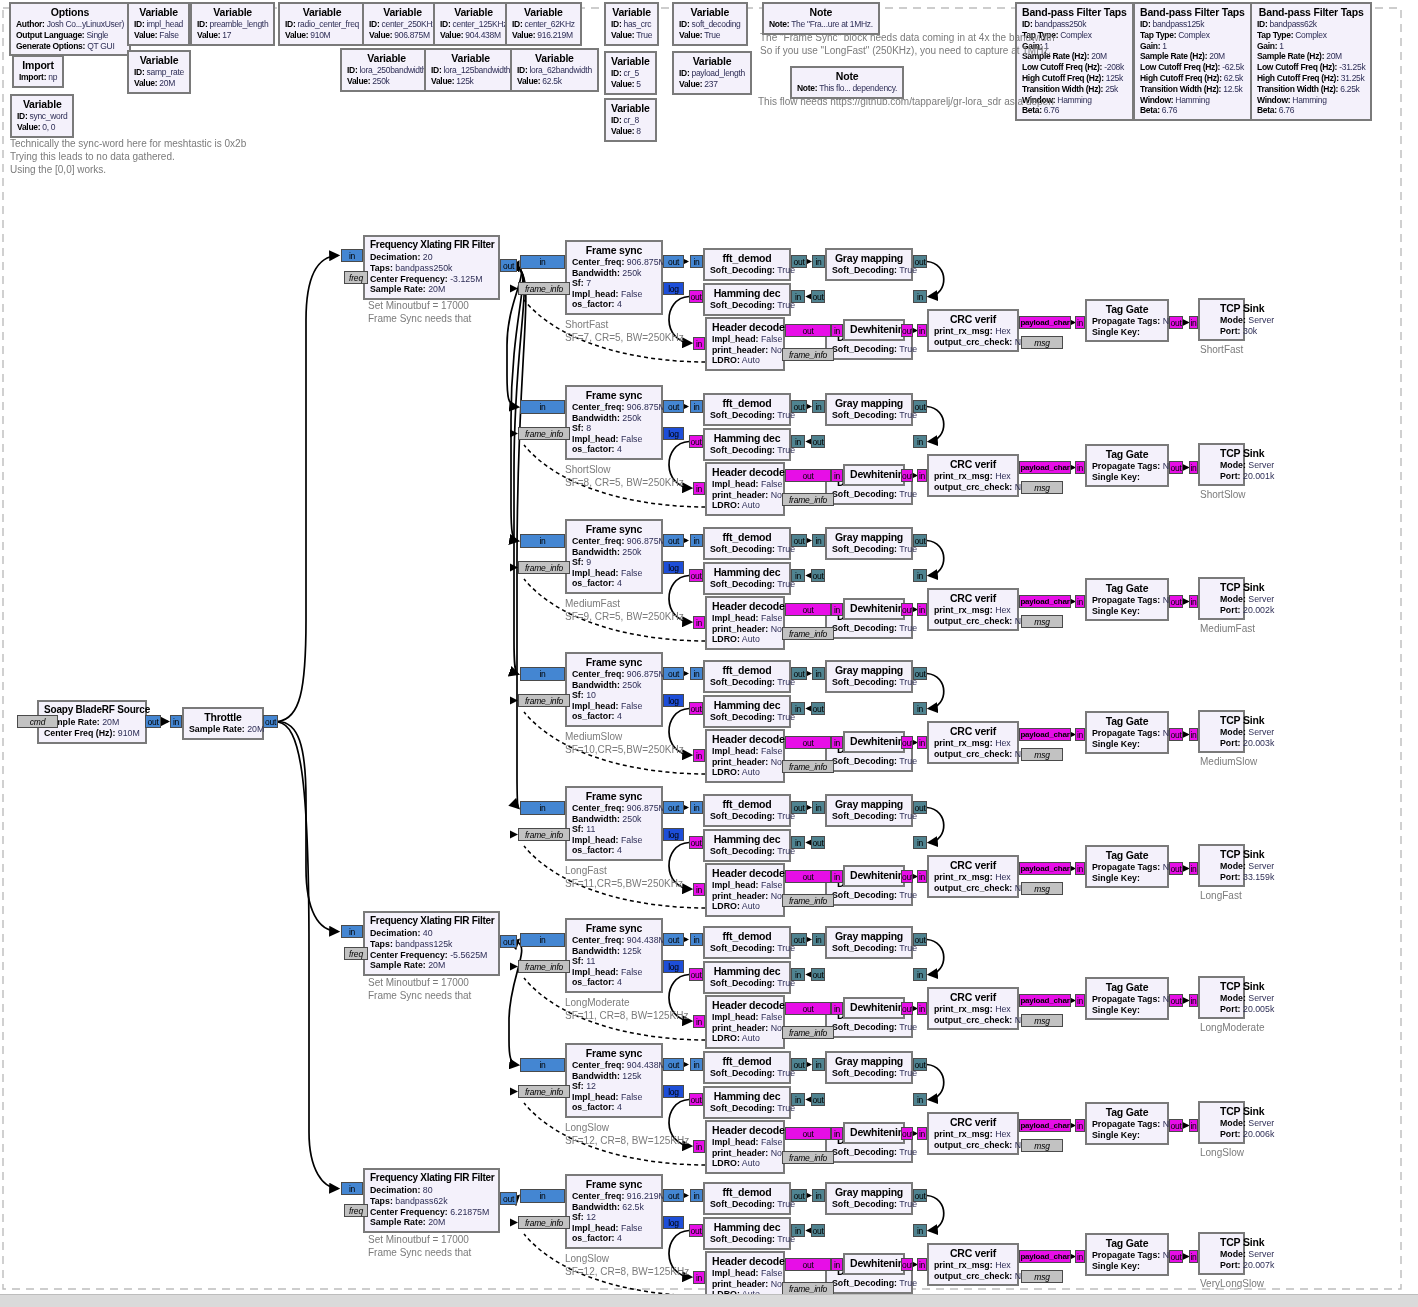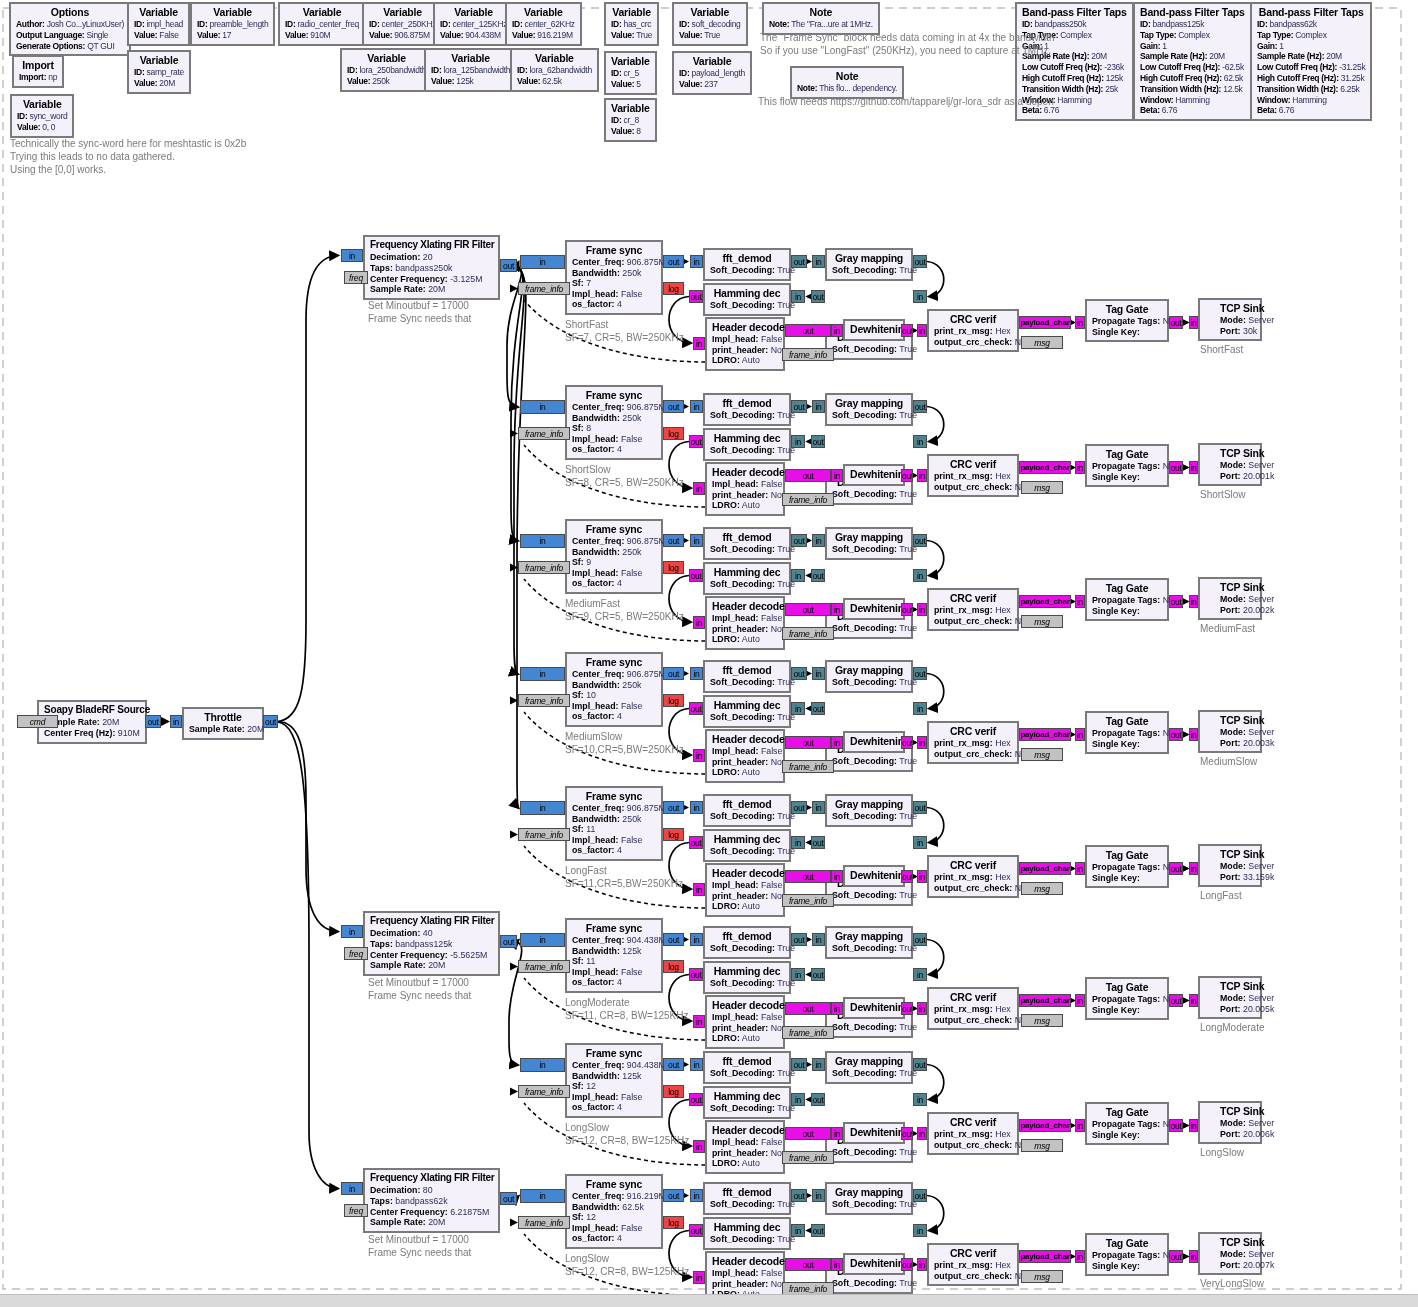--- a/index.html
+++ b/index.html
@@ -16,21 +16,21 @@
   .param b{font-weight:bold;color:#000;}
   .param .v{color:#2e2e56;}
   .topblk{font-size:8.5px;line-height:10.8px;letter-spacing:-0.3px;}
   .topblk .blk-title{font-size:10.5px;}
 
   .port{position:absolute;height:13px;line-height:12px;font-size:8.5px;text-align:center;
     border:1px solid #4a4a4a;box-sizing:border-box;color:#000;z-index:4;overflow:hidden;letter-spacing:-0.2px;}
   .p-blue{background:#4486d2;}
   .p-teal{background:#4f8390;}
   .p-mag{background:#e70ee7;}
-  .p-orange{background:#ef4444;}
+  .p-orange{background:#1d4ed8;}
   .p-gray{background:#c2c2c2;font-style:italic;}
 
   .cap{position:absolute;color:#7b7b7b;font-size:10px;line-height:12.5px;white-space:nowrap;z-index:3;}
   .annot{position:absolute;color:#7b7b7b;font-size:10px;line-height:12.8px;white-space:nowrap;z-index:3;}
 
   .chain{position:absolute;left:520px;width:745px;height:135px;z-index:2;}
   .chain .blk{font-size:8.8px;line-height:10.5px;}
   .chain .blk-title{font-size:10.5px;}
   .cw{position:absolute;left:0;top:0;overflow:visible;z-index:1;}
   
@@ -60,21 +60,21 @@
   .dw{left:323px;top:79px;width:62px;}
   .dw-out{left:381px;top:84px;width:12px;}
   .crc-in{left:397px;top:84px;width:10px;}
   .crc{left:407px;top:69px;width:92px;}
   .crc-pay{left:499px;top:76px;width:52px;font-size:8px;font-weight:bold;}
   .crc-msg{left:501px;top:96px;width:42px;}
   .tag-in{left:555px;top:76px;width:10px;}
   .tag{left:565px;top:59px;width:84px;}
   .tag-out{left:649px;top:76px;width:14px;}
   .tcp-in{left:669px;top:76px;width:9px;}
-  .tcp{left:678px;top:58px;width:64px;padding-left:20px;}
+  .tcp{left:678px;top:58px;width:47px;padding-left:20px;}
   .sink-cap{left:680px;top:104px;}
 
   .fir-row{position:absolute;left:0;width:1418px;z-index:2;}
   .fir-in{left:341px;top:14px;width:22px;}
   .fir-freq{left:344px;top:36px;width:24px;}
   .fir-blk{left:363px;top:0;width:137px;}
   .fir-blk .blk-title{font-size:10px;letter-spacing:-0.3px;}
   .fir-out{left:500px;top:24px;width:17px;}
 
   #hscroll{position:absolute;left:0;top:1294px;width:1418px;height:13px;background:#dadada;
@@ -156,21 +156,21 @@
       <div class="blk topblk" style="left: 762px; top: 2px;">
         <div class="blk-title">Note</div>
         <div class="param"><b>Note:</b> <span class="v">The "Fra...ure at 1MHz.</span></div>
       </div>
       <div class="blk topblk" style="left: 1015px; top: 2px;">
         <div class="blk-title">Band-pass Filter Taps</div>
         <div class="param"><b>ID:</b> <span class="v">bandpass250k</span></div>
         <div class="param"><b>Tap Type:</b> <span class="v">Complex</span></div>
         <div class="param"><b>Gain:</b> <span class="v">1</span></div>
         <div class="param"><b>Sample Rate (Hz):</b> <span class="v">20M</span></div>
-        <div class="param"><b>Low Cutoff Freq (Hz):</b> <span class="v">-236k</span></div>
+        <div class="param"><b>Low Cutoff Freq (Hz):</b> <span class="v">-208k</span></div>
         <div class="param"><b>High Cutoff Freq (Hz):</b> <span class="v">125k</span></div>
         <div class="param"><b>Transition Width (Hz):</b> <span class="v">25k</span></div>
         <div class="param"><b>Window:</b> <span class="v">Hamming</span></div>
         <div class="param"><b>Beta:</b> <span class="v">6.76</span></div>
       </div>
       <div class="blk topblk" style="left: 1133px; top: 2px;">
         <div class="blk-title">Band-pass Filter Taps</div>
         <div class="param"><b>ID:</b> <span class="v">bandpass125k</span></div>
         <div class="param"><b>Tap Type:</b> <span class="v">Complex</span></div>
         <div class="param"><b>Gain:</b> <span class="v">1</span></div>

